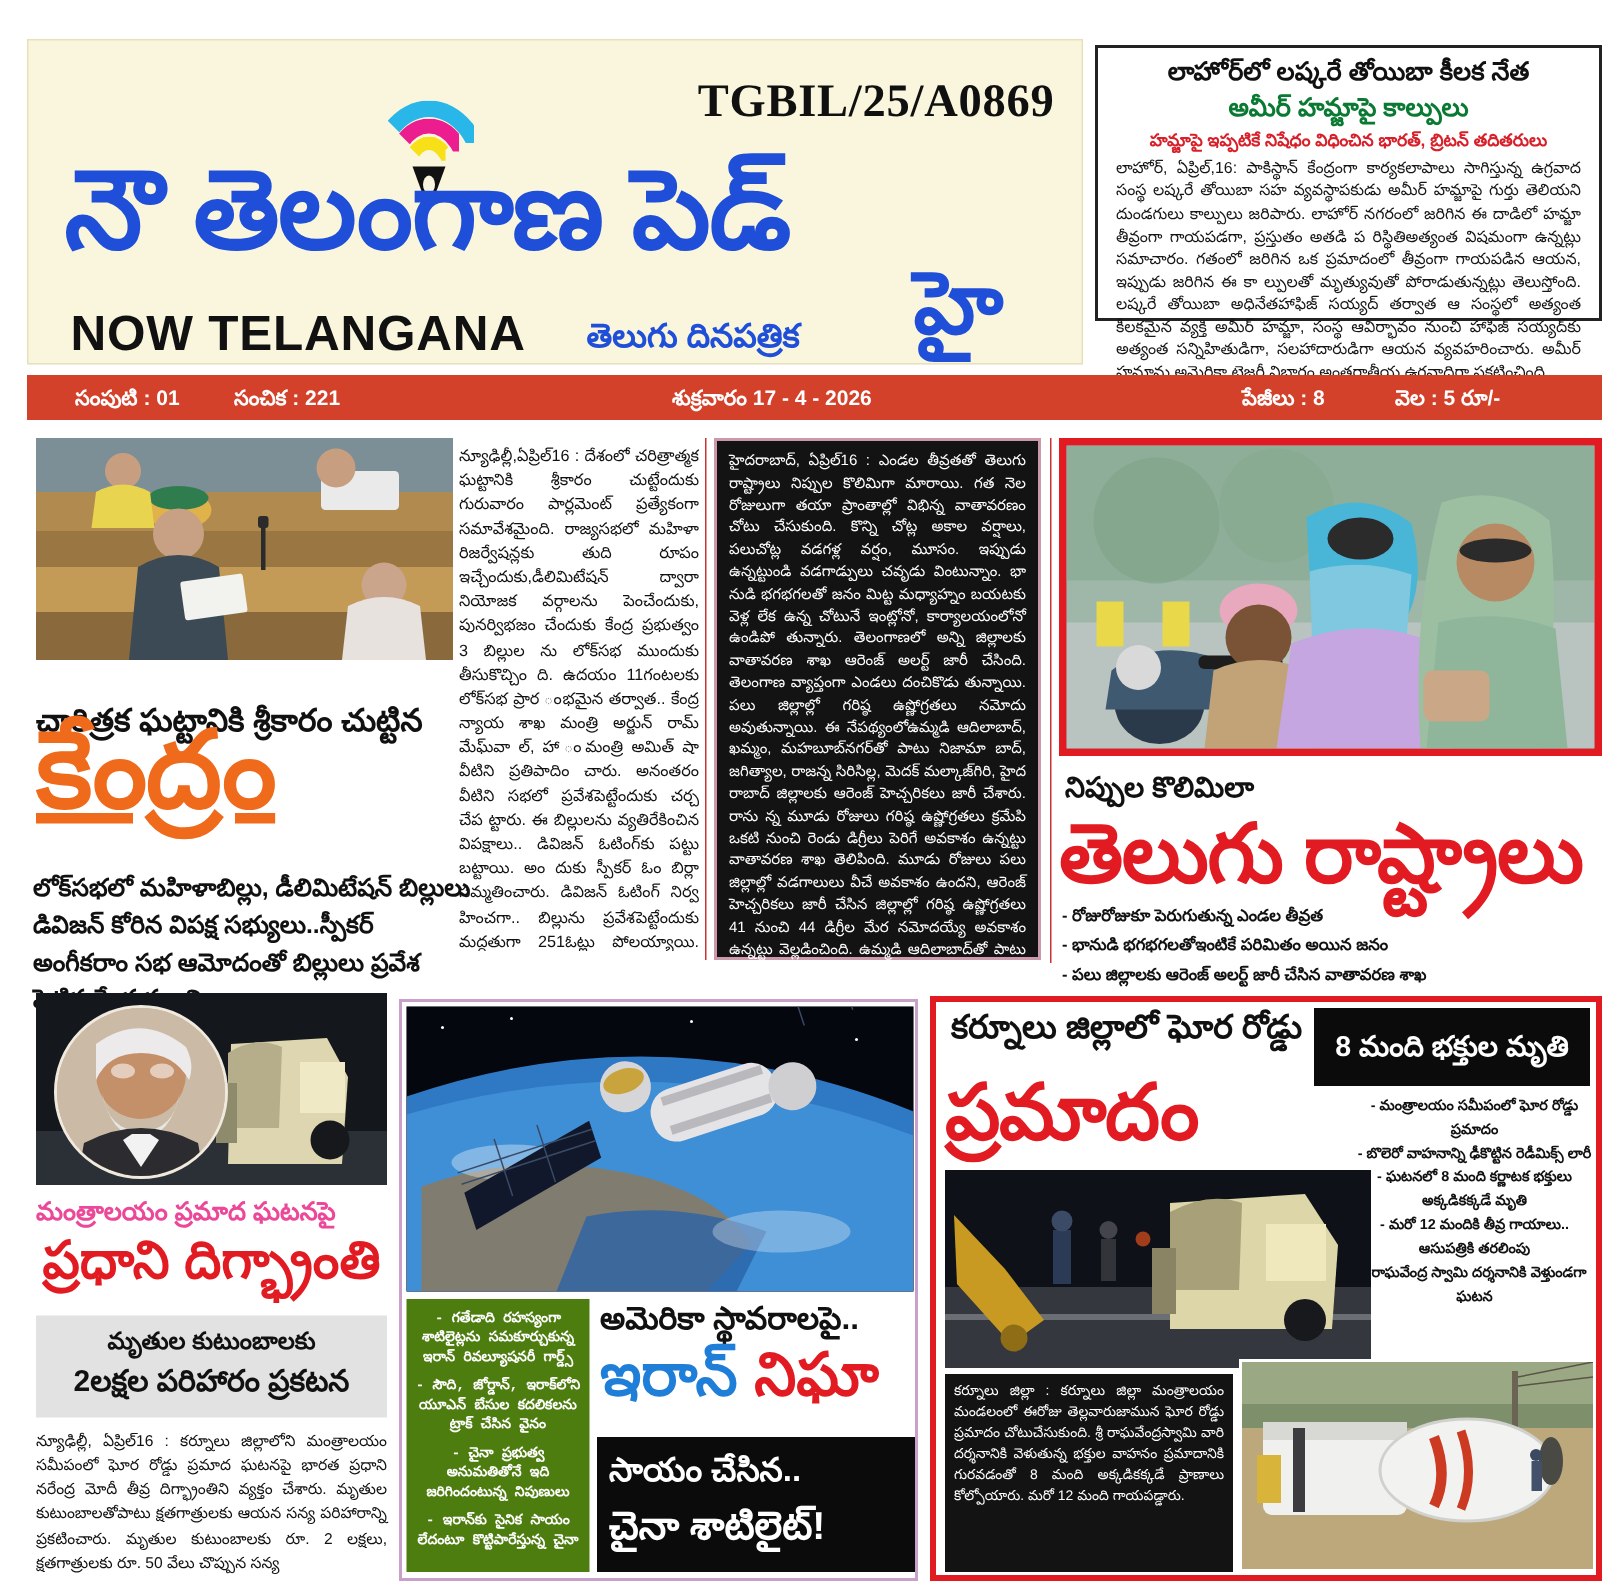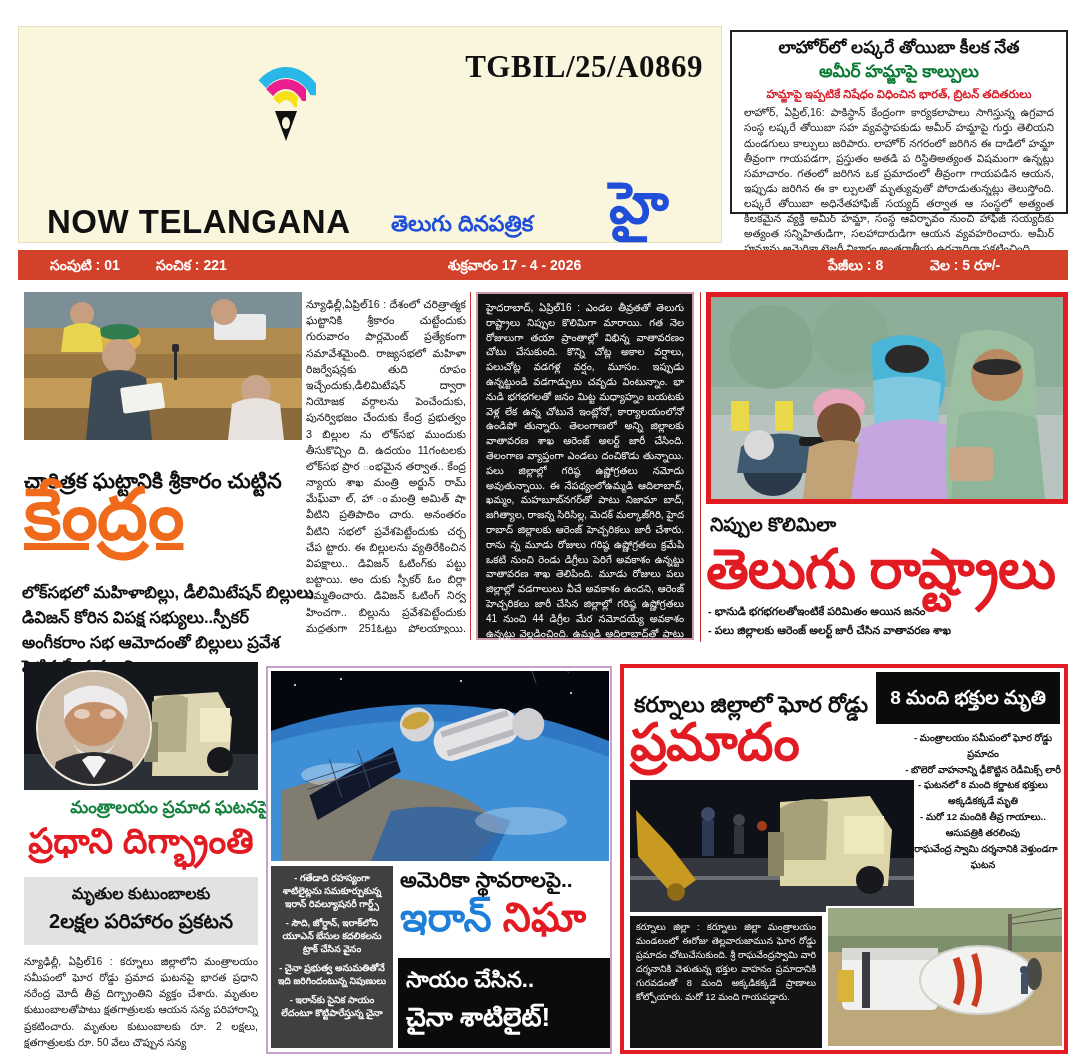--- a/index.html
+++ b/index.html
@@ -120,54 +120,54 @@
   .s2-bullets{position:absolute;left:2px;top:310px;width:356px;font-size:11px;line-height:1.75;color:#111;font-weight:700;}
   .s2-divider{position:absolute;left:700px;top:292px;width:1px;height:350px;background:#c33;}
 
   
   .s3-wrap{position:absolute;left:24px;top:662px;width:234px;height:392px;}
   .s3-photo{position:absolute;left:0;top:0;width:234px;height:128px;overflow:hidden;background:#1b1b1b;}
   .s3-avatar{
     position:absolute;left:12px;top:8px;width:112px;height:112px;border-radius:50%;
     overflow:hidden;border:2px solid #f0e9de;background:#c8b6a0;
   }
-  .s3-kicker{position:absolute;left:12px;top:136px;width:234px;text-align:right;font-size:17px;font-weight:700;color:#15803d;}
+  .s3-kicker{position:absolute;left:0;top:136px;width:234px;text-align:left;font-size:17px;font-weight:700;color:#ec4899;}
   .s3-head{position:absolute;left:0;top:160px;width:234px;text-align:center;font-size:35px;font-weight:700;color:#e21b22;line-height:1.1;}
   .s3-grey{
     position:absolute;left:0;top:215px;width:234px;height:68px;background:#e2e2e2;
     display:flex;flex-direction:column;align-items:center;justify-content:center;
   }
   .s3-grey .l1{font-size:16px;font-weight:700;color:#111;}
   .s3-grey .l2{font-size:20px;font-weight:700;color:#111;margin-top:3px;}
   .s3-body{position:absolute;left:0;top:292px;width:234px;font-size:10.4px;line-height:1.55;text-align:justify;color:#111;}
 
   
   .s4-wrap{position:absolute;left:266px;top:666px;width:346px;height:388px;
      border:2px solid #c9a0c9;box-sizing:border-box;background:#fff;}
   .s4-photo{position:absolute;left:3px;top:3px;width:338px;height:190px;overflow:hidden;background:#04060f;}
   .s4-redbox{
-    position:absolute;left:3px;top:198px;width:122px;height:182px;background:#404040;
-    color:#fff;padding:6px 5px;box-sizing:border-box;
+    position:absolute;left:3px;top:198px;width:122px;height:182px;background:#4d7c0f;
+    color:#fff;padding:6px 5px;box-sizing:border-box;font-family:Liberation Mono, monospace;
   }
   .s4-redbox p{margin:0 0 6px 0;font-size:9.3px;line-height:1.4;text-align:center;font-weight:700;}
   .s4-kicker{position:absolute;left:132px;top:200px;width:208px;font-size:21px;font-weight:700;color:#111;}
   .s4-head{position:absolute;left:132px;top:228px;width:210px;font-size:40px;font-weight:700;line-height:1.05;}
   .s4-head .a{color:#1f7fd8;}
   .s4-head .b{color:#e21b22;}
   .s4-black{
     position:absolute;left:130px;top:290px;width:212px;height:90px;background:#0b0b0b;
     color:#fff;display:flex;flex-direction:column;justify-content:center;padding-left:8px;box-sizing:border-box;
   }
   .s4-black .l1{font-size:22px;font-weight:700;}
   .s4-black .l2{font-size:26px;font-weight:700;margin-top:4px;}
 
   
   .s5-wrap{position:absolute;left:620px;top:664px;width:448px;height:390px;
      border:4px solid #e21b22;box-sizing:border-box;background:#fff;}
-  .s5-kicker{position:absolute;left:10px;top:24px;font-size:22px;font-weight:700;color:#111;white-space:nowrap;}
+  .s5-kicker{position:absolute;left:10px;top:4px;font-size:22px;font-weight:700;color:#111;white-space:nowrap;}
   .s5-tag{
     position:absolute;left:252px;top:4px;width:184px;height:48px;background:#0b0b0b;color:#fff;
     display:flex;align-items:center;justify-content:center;font-size:19px;font-weight:700;
     border-top:4px solid #0b0b0b;
   }
   .s5-head{position:absolute;left:6px;top:48px;font-size:52px;font-weight:700;color:#e21b22;line-height:1;letter-spacing:-1px;}
   .s5-bullets{position:absolute;left:278px;top:62px;width:162px;font-size:9.6px;line-height:1.65;font-weight:700;color:#111;text-align:center;}
   .s5-photo{position:absolute;left:6px;top:112px;width:284px;height:132px;overflow:hidden;background:#0d0d12;}
   .s5-body{
     position:absolute;left:6px;top:248px;width:192px;height:132px;background:#131313;color:#fff;
@@ -187,20 +187,21 @@
   <div class="masthead">
     <div class="reg-no">TGBIL/25/A0869</div>
 
     <div class="wifi">
       <div class="arc arc1"></div>
       <div class="arc arc2"></div>
       <div class="arc arc3"></div>
       <div class="nib"></div>
     </div>
 
+    <div class="tel-title">నౌ తెలంగాణ పెడ్</div>
     <div class="eng-title">NOW TELANGANA</div>
     <div class="tagline">తెలుగు దినపత్రిక</div>
     <div class="pedhi">హై</div>
   </div>
 
   <div class="topbox">
     <div class="tb-h1">లాహోర్‌లో లష్కరే తోయిబా కీలక నేత</div>
     <div class="tb-h2">అమీర్ హమ్జాపై కాల్పులు</div>
     <div class="tb-h3">హమ్జాపై ఇప్పటికే నిషేధం విధించిన భారత్, బ్రిటన్ తదితరులు</div>
     <div class="tb-body">లాహోర్, ఏప్రిల్,16: పాకిస్థాన్ కేంద్రంగా కార్యకలాపాలు సాగిస్తున్న ఉగ్రవాద సంస్థ లష్కరే తోయిబా సహ వ్యవస్థాపకుడు అమీర్ హమ్జాపై గుర్తు తెలియని దుండగులు కాల్పులు జరిపారు. లాహోర్ నగరంలో జరిగిన ఈ దాడిలో హమ్జా తీవ్రంగా గాయపడగా, ప్రస్తుతం అతడి ప రిస్థితిఅత్యంత విషమంగా ఉన్నట్లు సమాచారం. గతంలో జరిగిన ఒక ప్రమాదంలో తీవ్రంగా గాయపడిన ఆయన, ఇప్పుడు జరిగిన ఈ కా ల్పులతో మృత్యువుతో పోరాడుతున్నట్లు తెలుస్తోంది. లష్కరే తోయిబా అధినేతహాఫిజ్ సయ్యద్ తర్వాత ఆ సంస్థలో అత్యంత కీలకమైన వ్యక్తి అమీర్ హమ్జా, సంస్థ ఆవిర్భావం నుంచి హాఫిజ్ సయ్యద్‌కు అత్యంత సన్నిహితుడిగా, సలహాదారుడిగా ఆయన వ్యవహరించారు. అమీర్ హమ్జాను అమెరికా ట్రెజరీ విభాగం అంతర్జాతీయ ఉగ్రవాదిగా ప్రకటించింది.</div>
@@ -276,20 +277,21 @@
         <path d="M250 38 q40 -14 72 12 q8 70 -6 152 h-80 q-6 -90 14 -164z" fill="#9bbfa0"></path>
         <circle cx="286" cy="78" r="26" fill="#b78a63"></circle>
         <ellipse cx="286" cy="70" rx="24" ry="8" fill="#2b2b2b"></ellipse>
         <path d="M248 118 q40 -10 78 4 l8 80h-94z" fill="#8fb59a"></path>
         <rect x="238" y="150" width="44" height="34" rx="6" fill="#caa887"></rect>
       </svg>
     </div>
     <div class="s2-kicker">నిప్పుల కొలిమిలా</div>
     <div class="s2-head">తెలుగు రాష్ట్రాలు</div>
     <div class="s2-bullets">
+      <div>- రోజురోజుకూ పెరుగుతున్న ఎండల తీవ్రత</div>
       <div>- భానుడి భగభగలతోఇంటికే పరిమితం అయిన జనం</div>
       <div>- పలు జిల్లాలకు ఆరెంజ్ అలర్ట్ జారీ చేసిన వాతావరణ శాఖ</div>
     </div>
   </div>
 
   <div class="s3-wrap">
     <div class="s3-photo">
       <svg class="ph" viewBox="0 0 234 128" preserveAspectRatio="none">
         <rect width="234" height="128" fill="#14171c"></rect>
         <rect y="92" width="234" height="36" fill="#2b2f36"></rect>

